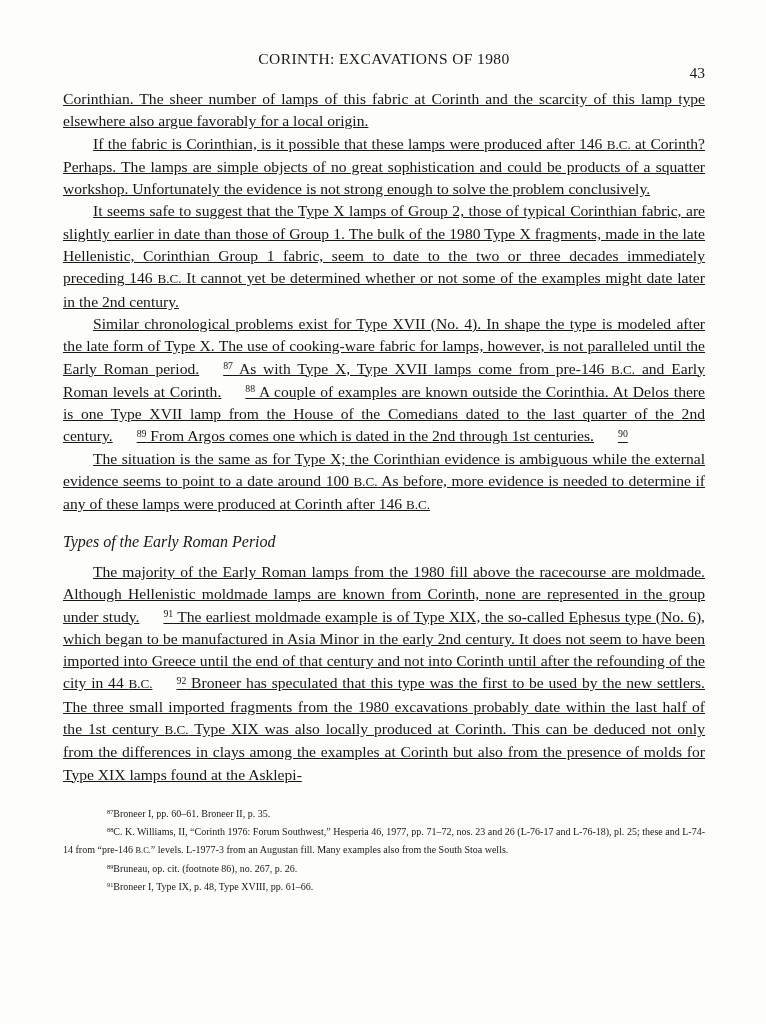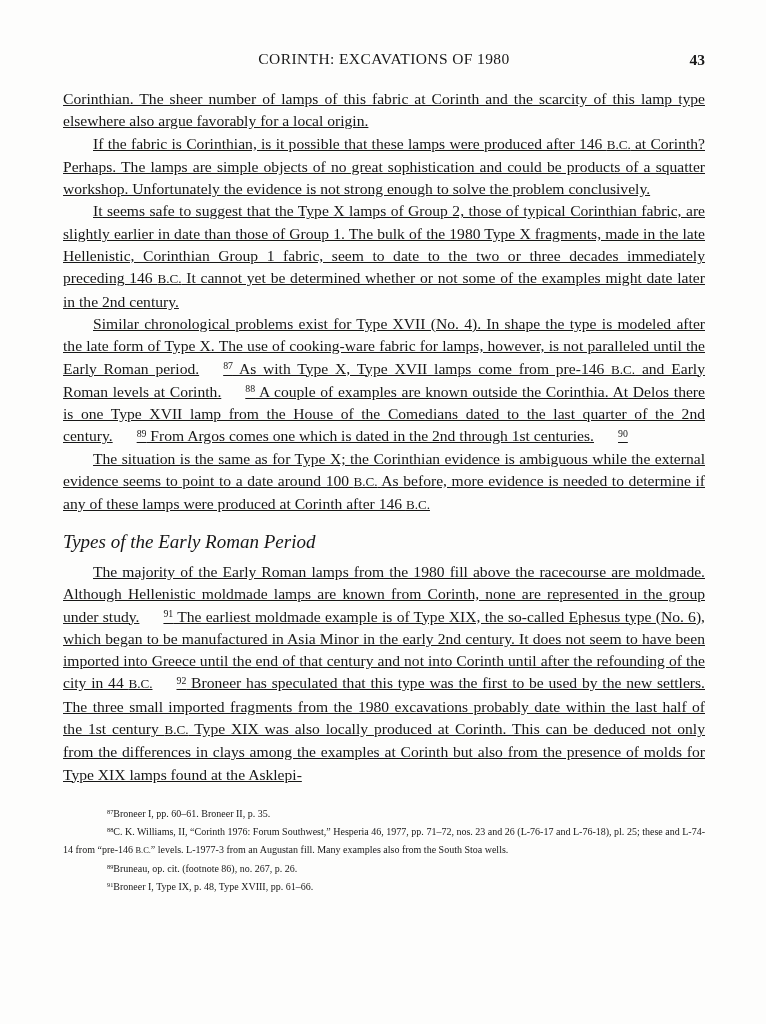--- a/index.html
+++ b/index.html
@@ -18,35 +18,34 @@
     position: relative;
     text-align: center;
     font-size: 15.5px;
     line-height: 18px;
     letter-spacing: 0.4px;
     margin-bottom: 20px;
   }
   .page-number {
     position: absolute;
     right: 0;
-    top: 1px;
+    top: 14px;
     letter-spacing: 0;
-    font-weight: bold;
   }
   .body-text {
     font-size: 15.6px;
     line-height: 22.3px;
     text-align: justify;
   }
   .para { margin: 0; text-indent: 30px; text-decoration: underline; }
   .para.no-indent { text-indent: 0; }
   .section-heading {
     font-style: italic;
     font-weight: normal;
-    font-size: 19px;
+    font-size: 16px;
     line-height: 22.3px;
     margin: 14px 0 8px 0;
   }
   .footnotes {
     margin-top: 19px;
     font-size: 10px;
     line-height: 18px;
     text-align: justify;
   }
   .footnote { margin: 0; text-indent: 20px; }

